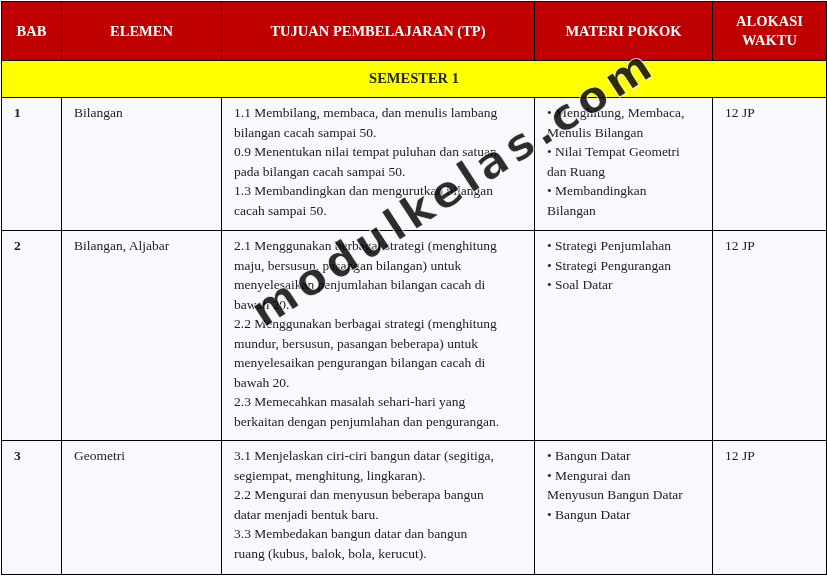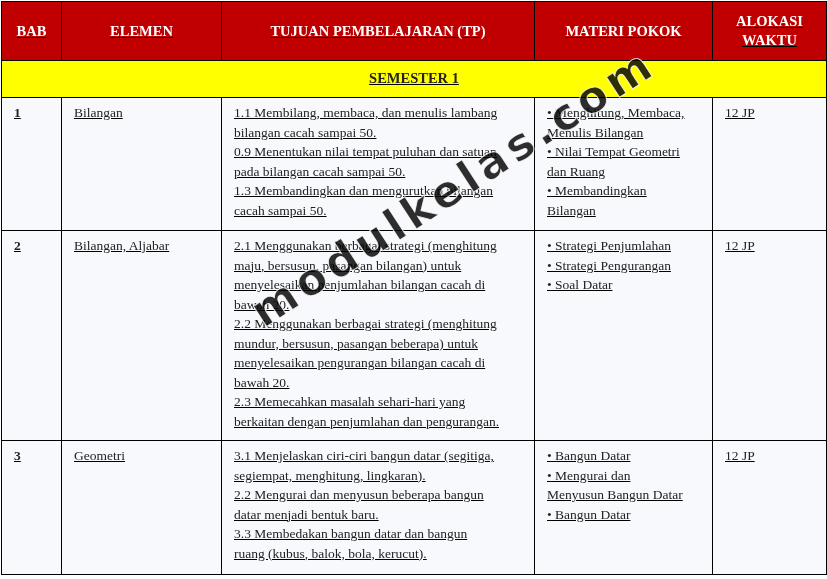--- a/index.html
+++ b/index.html
@@ -1,17 +1,17 @@
 <!DOCTYPE html>
 <html><head>
   <meta charset="utf-8">
   <style>
     html, body { margin: 0; padding: 0; background: #ffffff; }
     body { width: 827px; height: 579px; overflow: hidden; position: relative; font-family: "Liberation Serif", "DejaVu Serif", serif; }
-    table { border-collapse: collapse; position: absolute; left: 1px; top: 1px; width: 825px; table-layout: fixed; text-decoration: underline; }
+    table { border-collapse: collapse; position: absolute; left: 1px; top: 1px; width: 825px; table-layout: fixed; }
     td, th { border: 1px solid #000000; vertical-align: top; font-size: 13.5px; line-height: 19.5px; color: #222222; }
     th { background: #c00000; color: #ffffff; font-weight: bold; font-size: 14.5px; text-align: center; vertical-align: middle; height: 58px; padding: 0 6px; line-height: 19px; }
     .sem td { background: #ffff00; text-align: center; font-weight: bold; font-size: 14.5px; color: #222222; height: 36px; vertical-align: middle; padding: 0; }
     .row td { background: #f8f9fd; padding: 5px 10px 6px 12px; }
     .row td.bab { font-weight: bold; padding-left: 12px; }
     .row td.elemen { padding-left: 12px; }
     .line { display: block; }
     .watermark { position: absolute; left: 255px; top: 290px; transform: rotate(-33deg); transform-origin: left center; font-family: "DejaVu Sans", sans-serif; font-weight: bold; font-size: 44px; letter-spacing: 5px; color: rgba(0,0,0,0.82); -webkit-text-stroke: 1px rgba(255,255,255,0.8); pointer-events: none; white-space: nowrap; }
   </style>
 </head>

